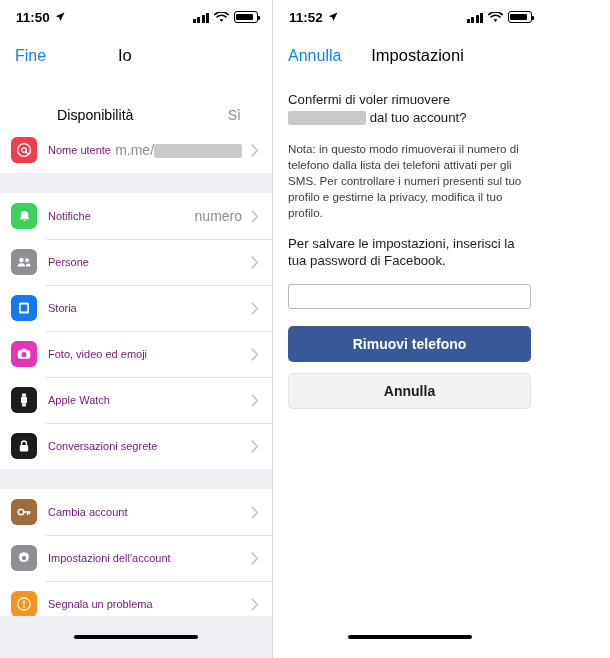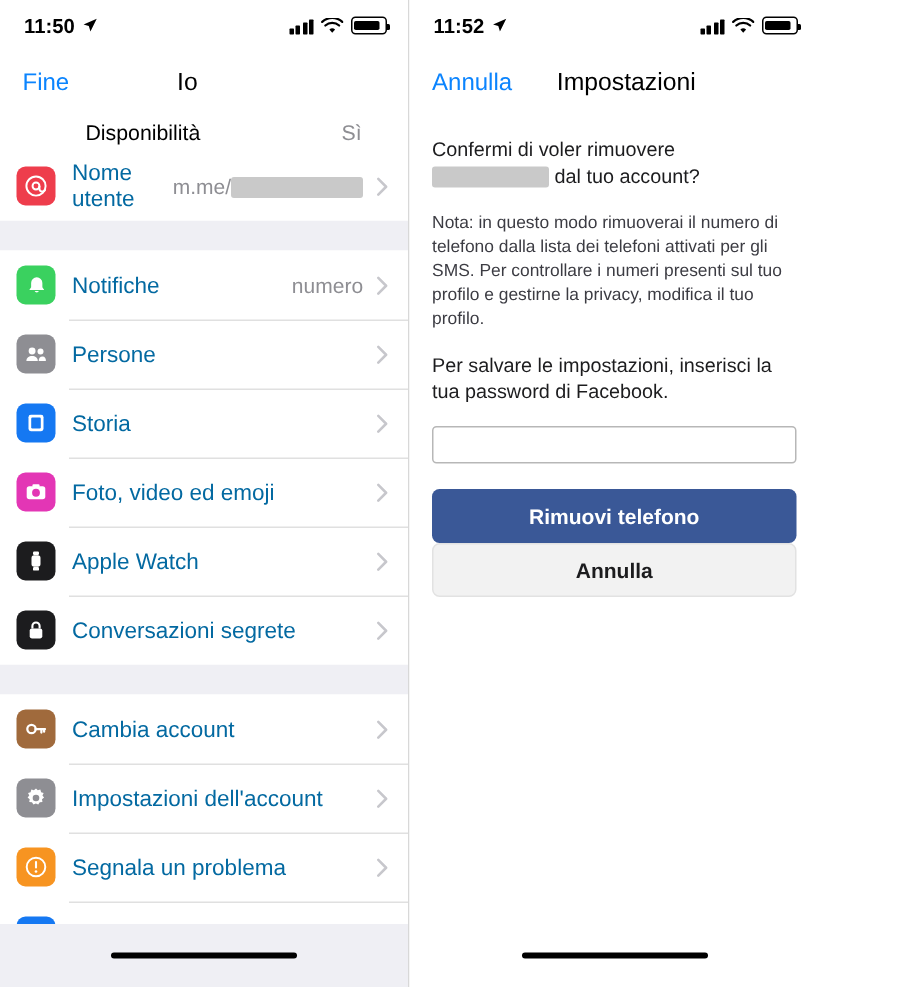--- a/index.html
+++ b/index.html
@@ -123,22 +123,22 @@
     display: flex;
     align-items: center;
     justify-content: center;
     color: #fff;
     font-size: 14px;
     margin-right: 11px;
   }
   .row-icon svg { display: block; }
   .row-label {
     flex: 1;
-    font-size: 15px;
-    color: #0369a1;
+    font-size: 11px;
+    color: #701a75;
   }
   .row-value {
     font-size: 14px;
     color: #8e8e93;
     margin-right: 9px;
   }
   .chevron {
     width: 8px; height: 13px;
     flex: 0 0 8px;
     margin-right: 2px;
@@ -155,20 +155,21 @@
     height: 24px;
     overflow: hidden;
     display: flex;
     align-items: flex-end;
     padding: 0 11px 4px 57px;
     position: relative;
     font-size: 14.2px;
     color: #000;
     background: #fff;
     justify-content: space-between;
+    margin-top: 26px;
   }
   .row-partial .v { color: #8e8e93; margin-right: 20px; }
 
   
   .dialog-body {
     padding: 14px 15px 0 15px;
   }
   .d-text {
     font-size: 13.2px;
     color: #1c1c1e;
@@ -193,20 +194,21 @@
   }
   .btn {
     width: 100%;
     height: 36px;
     border-radius: 5px;
     display: flex;
     align-items: center;
     justify-content: center;
     font-size: 14px;
     font-weight: bold;
+    margin-bottom: 11px;
     border: none;
   }
   .btn-primary {
     background: #3a5897;
     color: #ffffff;
   }
   .btn-secondary {
     background: #f2f2f2;
     color: #1c1c1e;
     border: 1px solid #e2e2e2;

